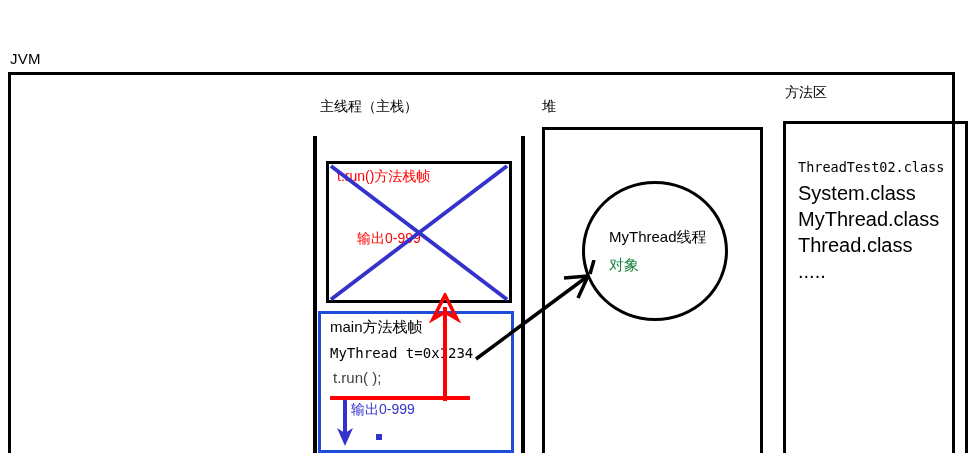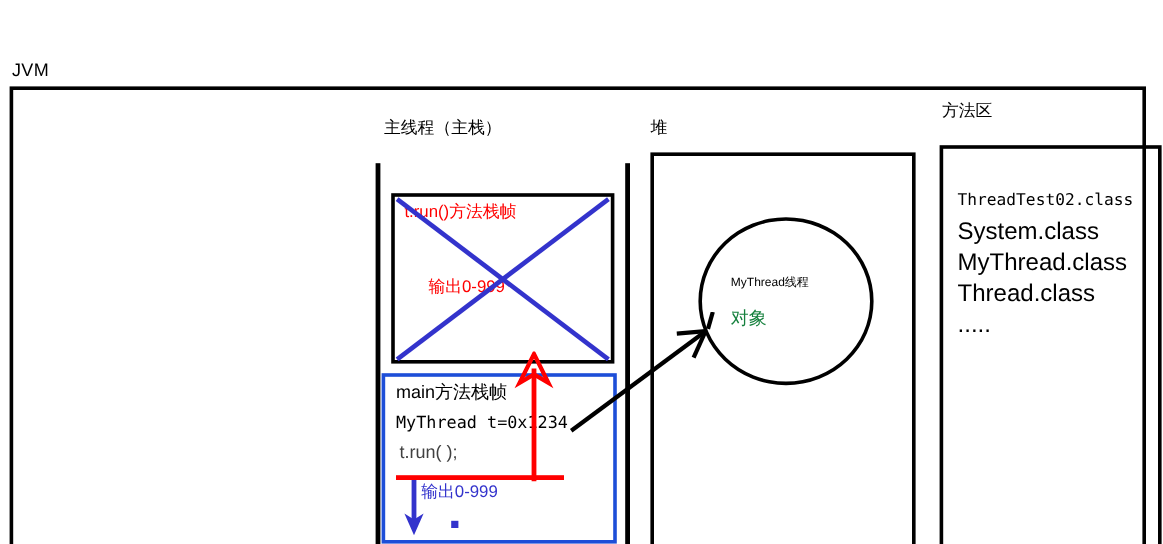--- a/index.html
+++ b/index.html
@@ -134,21 +134,21 @@
     left: 582px;
     top: 133px;
     width: 146px;
     height: 140px;
     border: 3px solid #000;
     border-radius: 50%;
     box-sizing: border-box;
   }
   #heap-circle-line1 {
     left: 24px; top: 44px;
-    font-size: 10px; color: #000; white-space: nowrap;
+    font-size: 15px; color: #000; white-space: nowrap;
   }
   #heap-circle-line2 {
     left: 24px; top: 72px;
     font-size: 15px; color: #15803d; white-space: nowrap;
   }
 
   
   #ref-arrow { left: 468px; top: 212px; }
 
   

